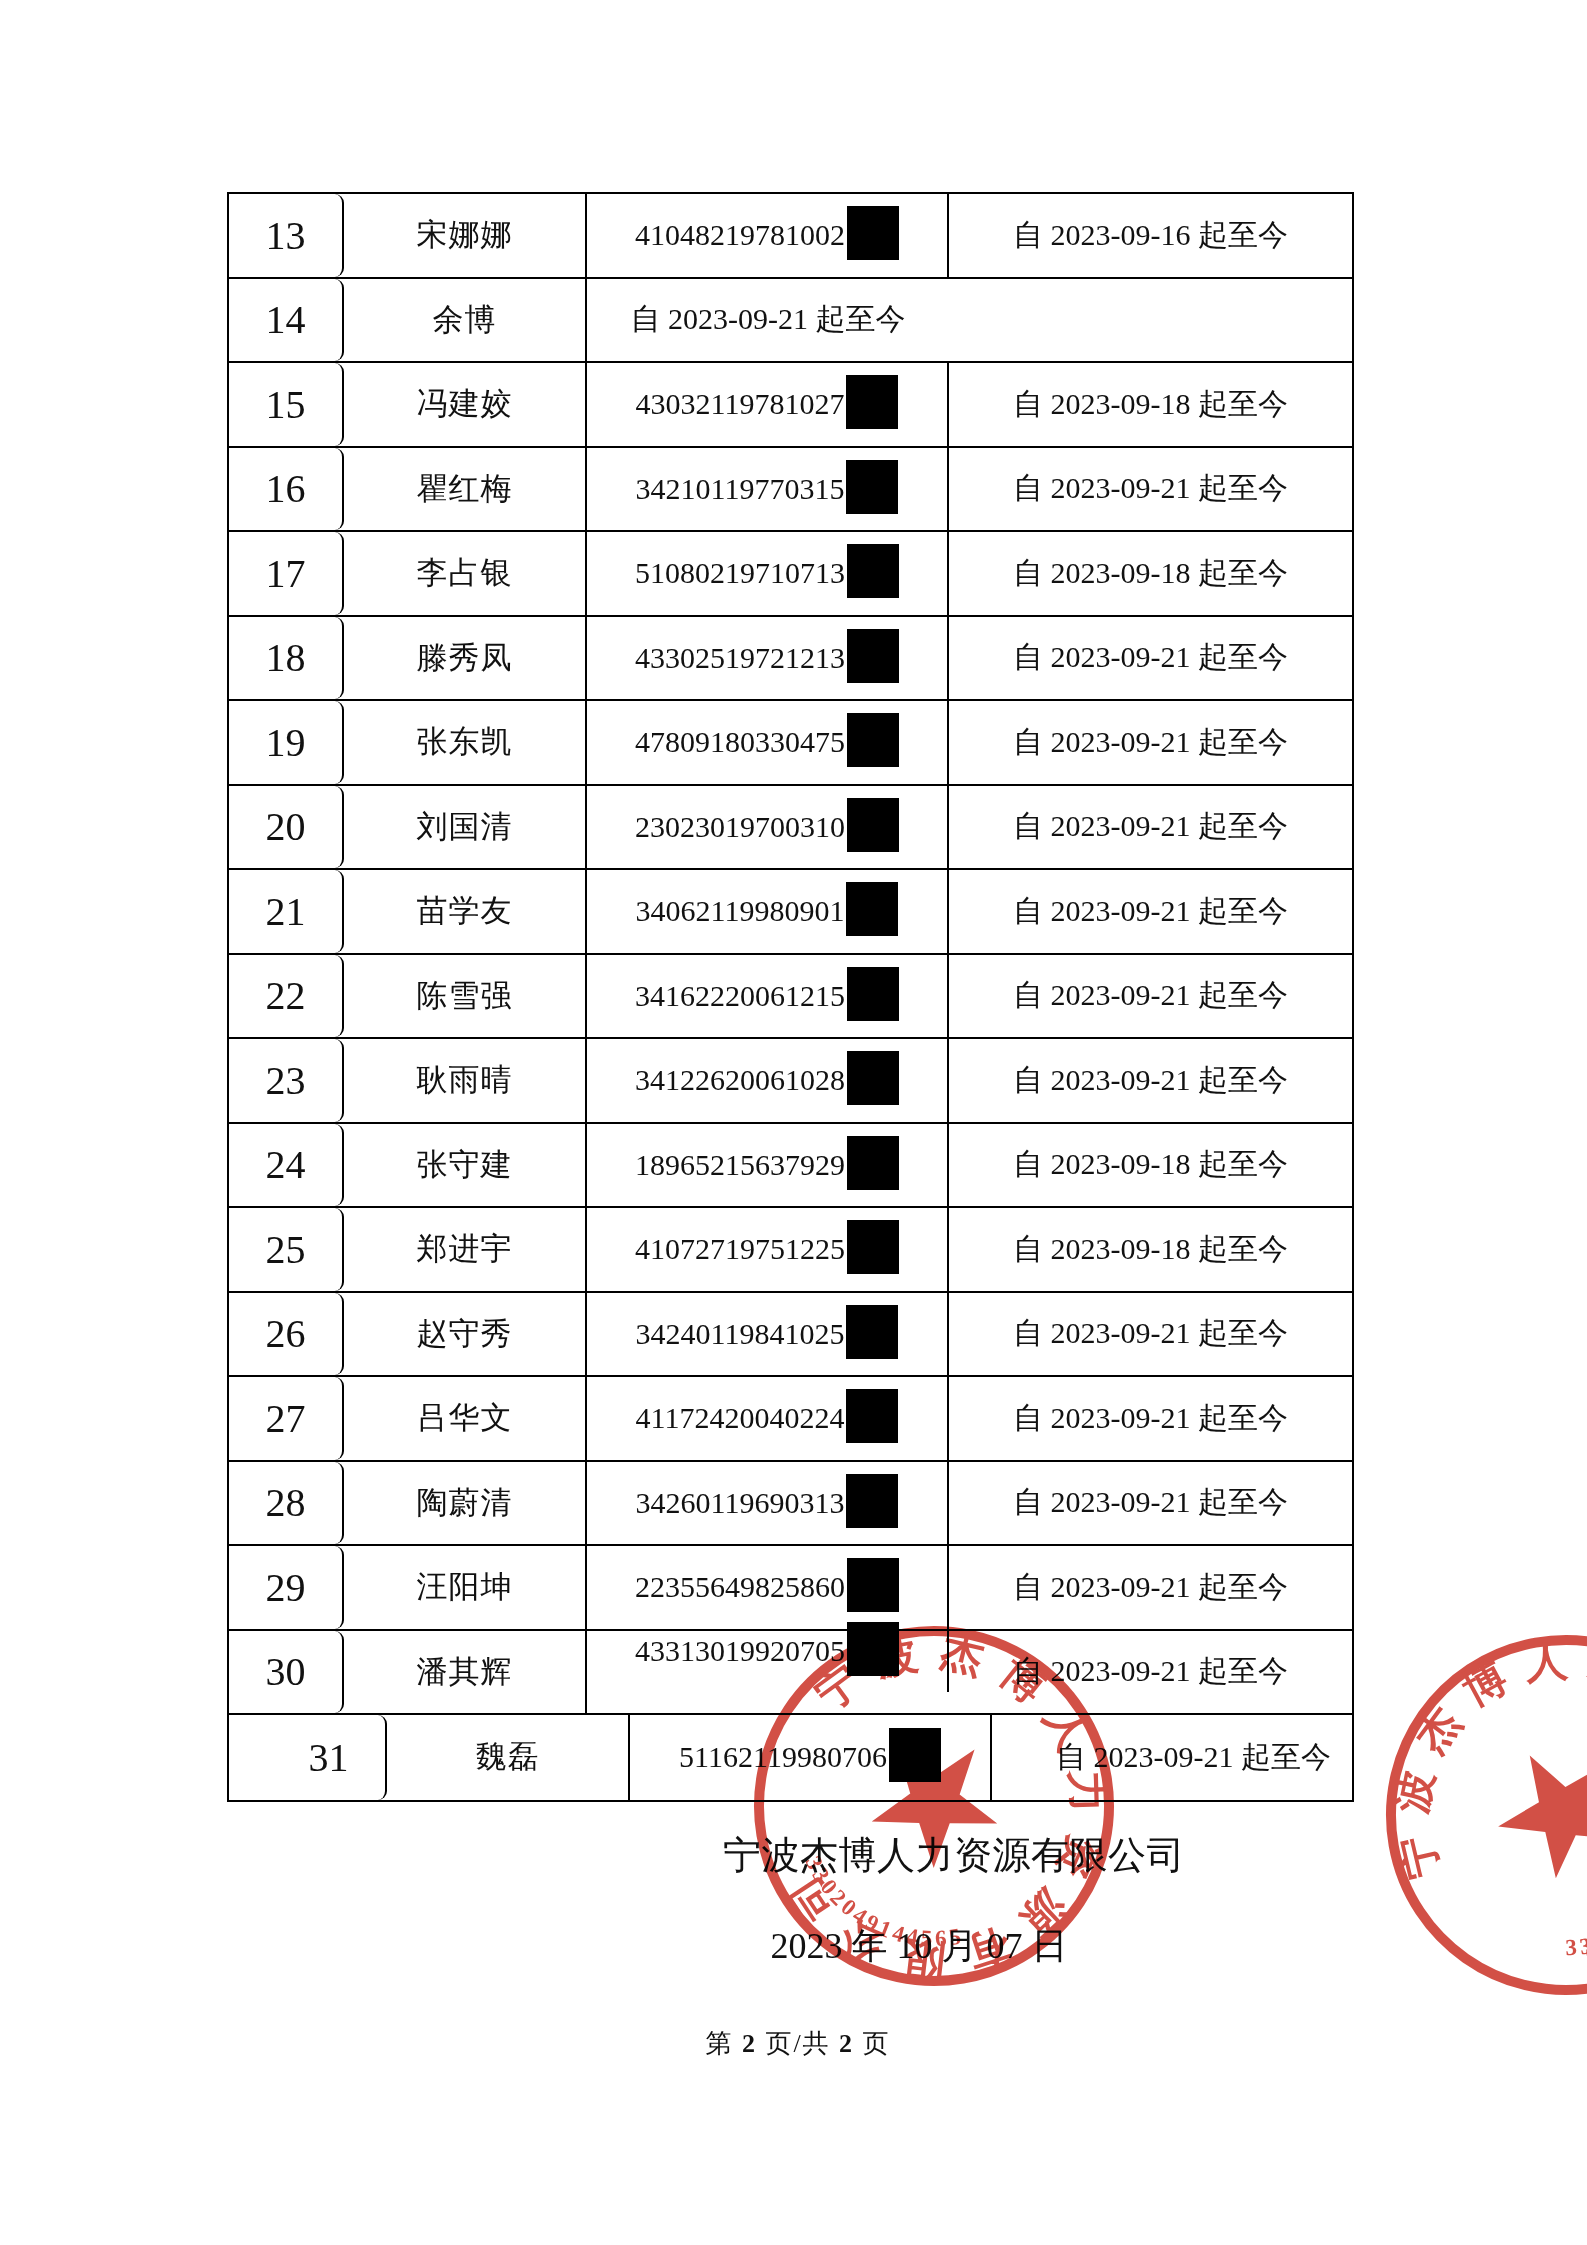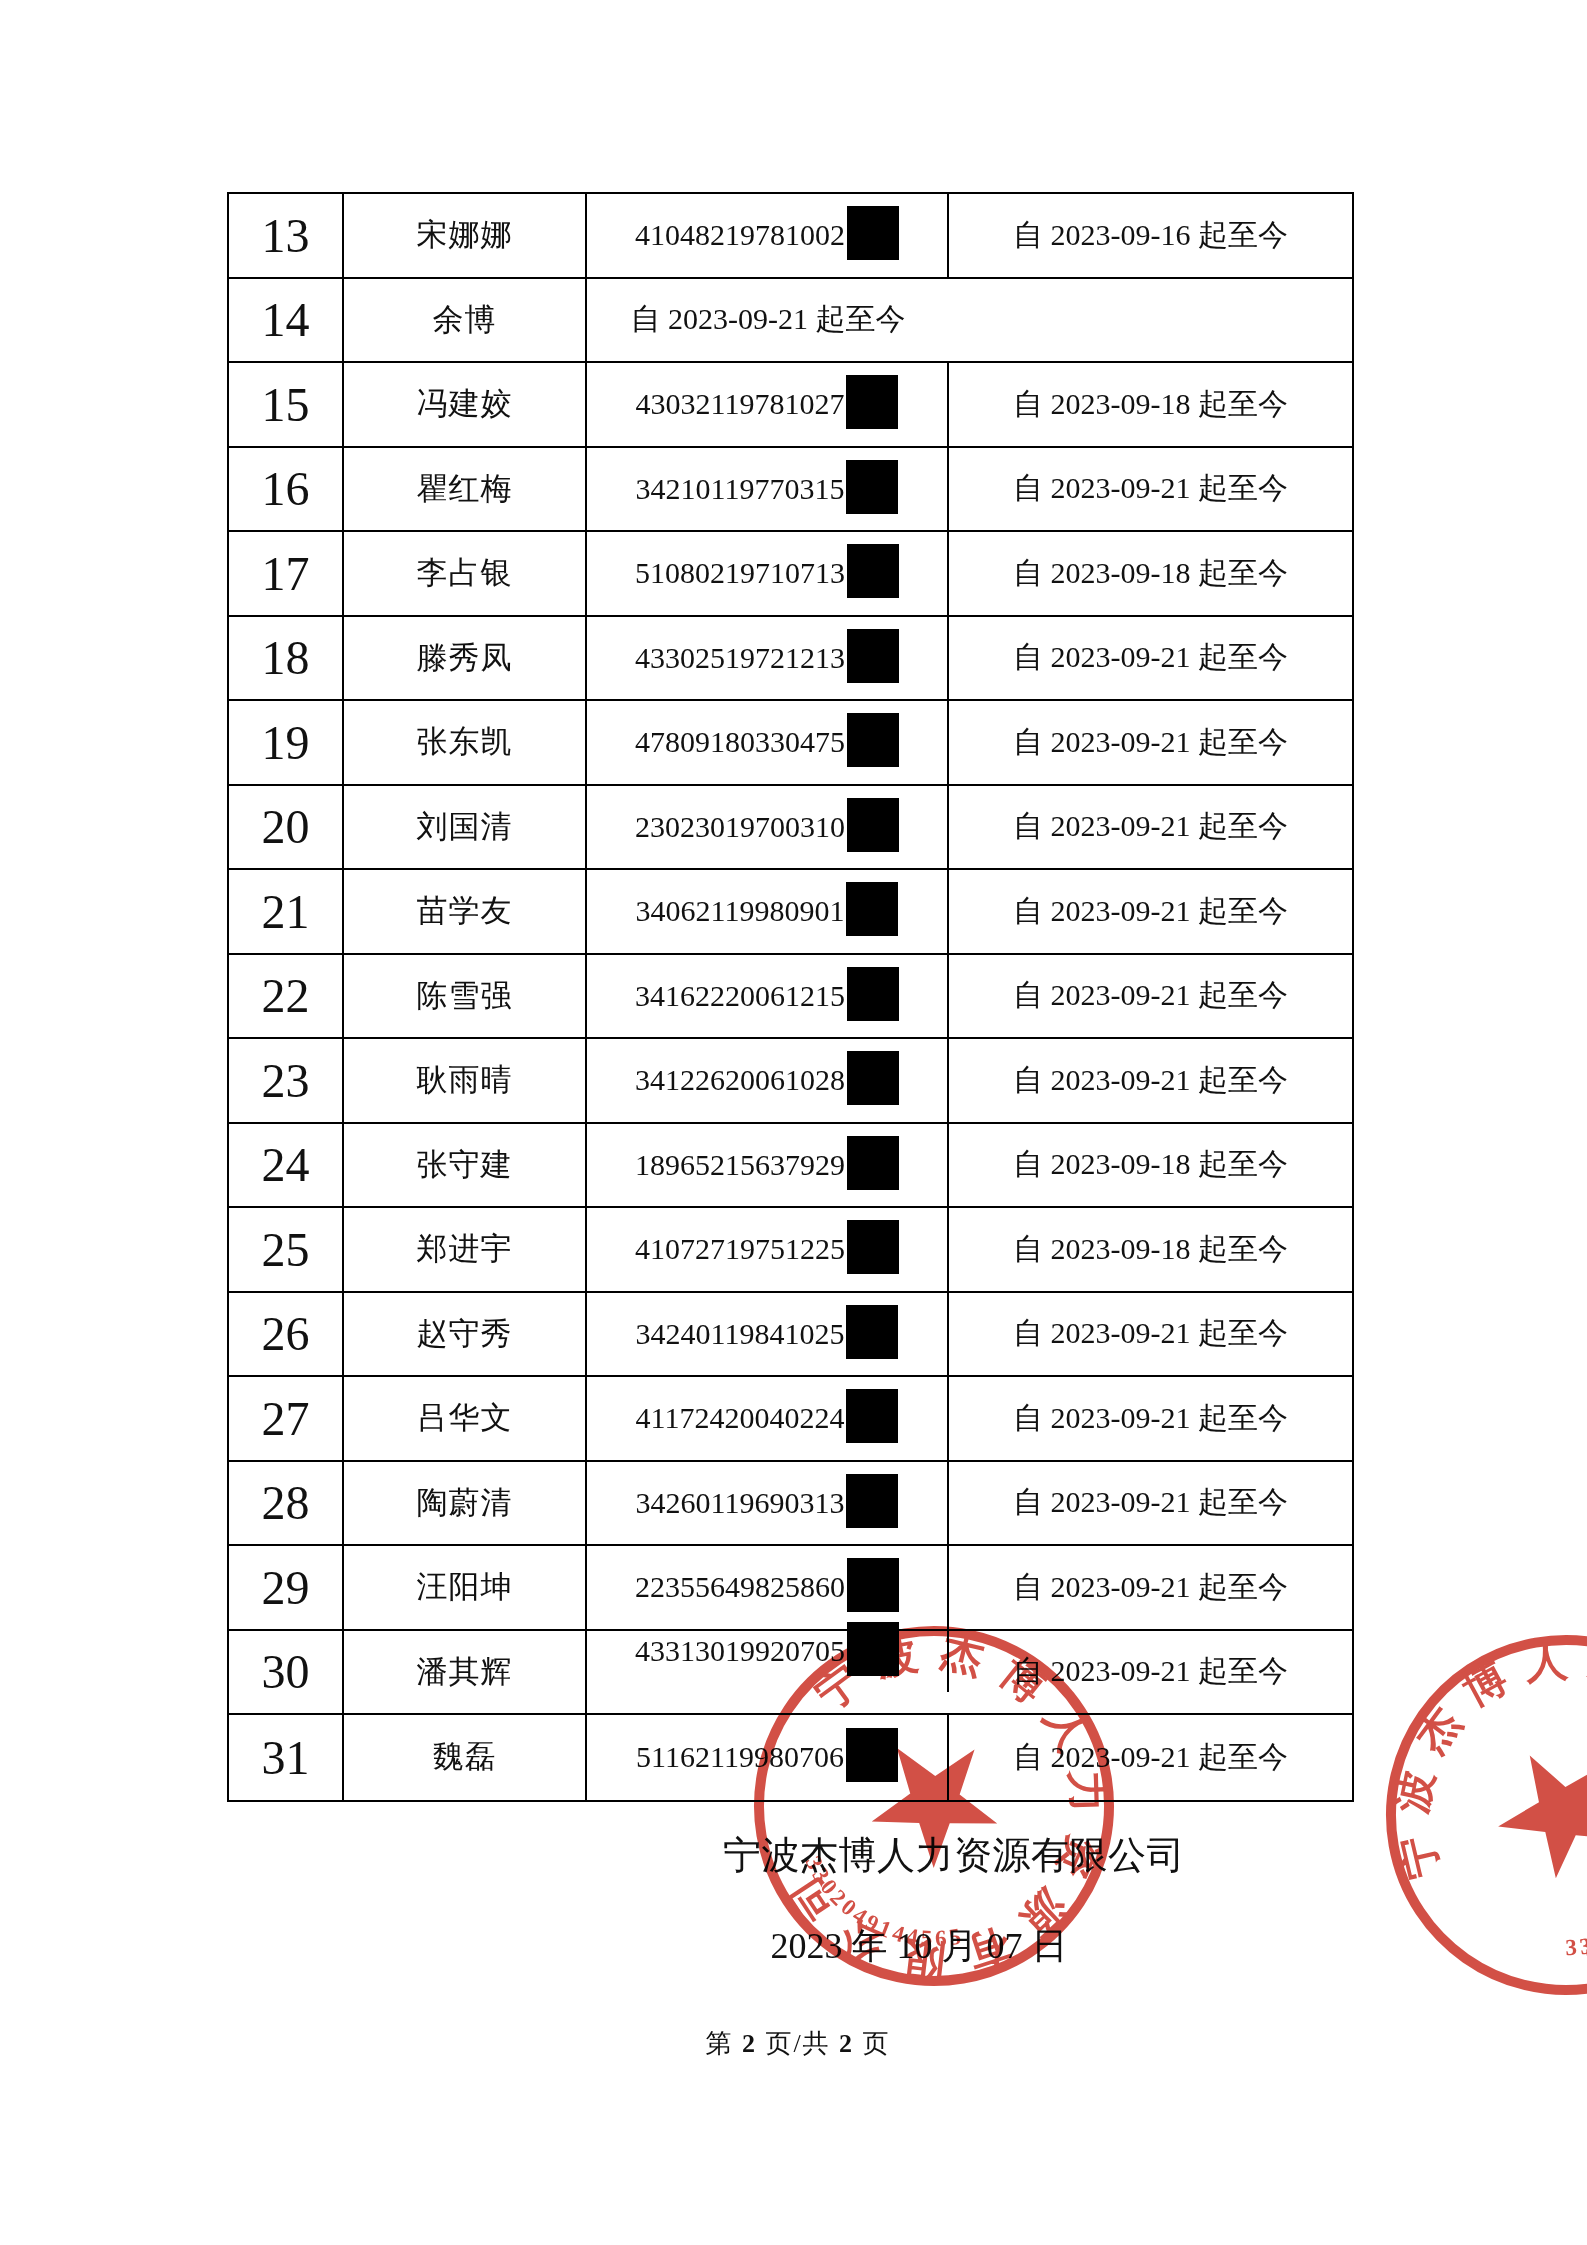--- a/index.html
+++ b/index.html
@@ -10,27 +10,27 @@
   }
   
   .doc-table{
     position:absolute;left:227px;top:192px;width:1127px;
     border:2px solid #000;box-sizing:border-box;background:transparent;
   }
   .tr{
     display:grid;grid-template-columns:115px 243px 362px 403px;
     height:84.5px;border-bottom:2px solid #000;box-sizing:border-box;
   }
-  .tr:last-child{border-bottom:none;}
+  .tr:last-child{border-bottom:none;margin-left:43px;}
   .td{
     display:flex;align-items:center;justify-content:center;
     border-right:2px solid #000;box-sizing:border-box;overflow:visible;
   }
   .td:last-child{border-right:none;}
-  .cell-no{font-size:48px;}
+  .cell-no{font-size:40px;border-radius:9px;}
   .cell-name{font-size:31px;letter-spacing:1px;text-align:center;}
   .cell-id{font-size:30px;letter-spacing:0;}
   .cell-id.raised{transform:translateY(-21px);}
   .cell-period{font-size:30px;}
   .redact{
     display:inline-block;width:52px;height:54px;background:#000;
     margin-left:2px;vertical-align:middle;transform:translateY(-2px);
   }
   .idwrap{display:flex;align-items:center;}
   

